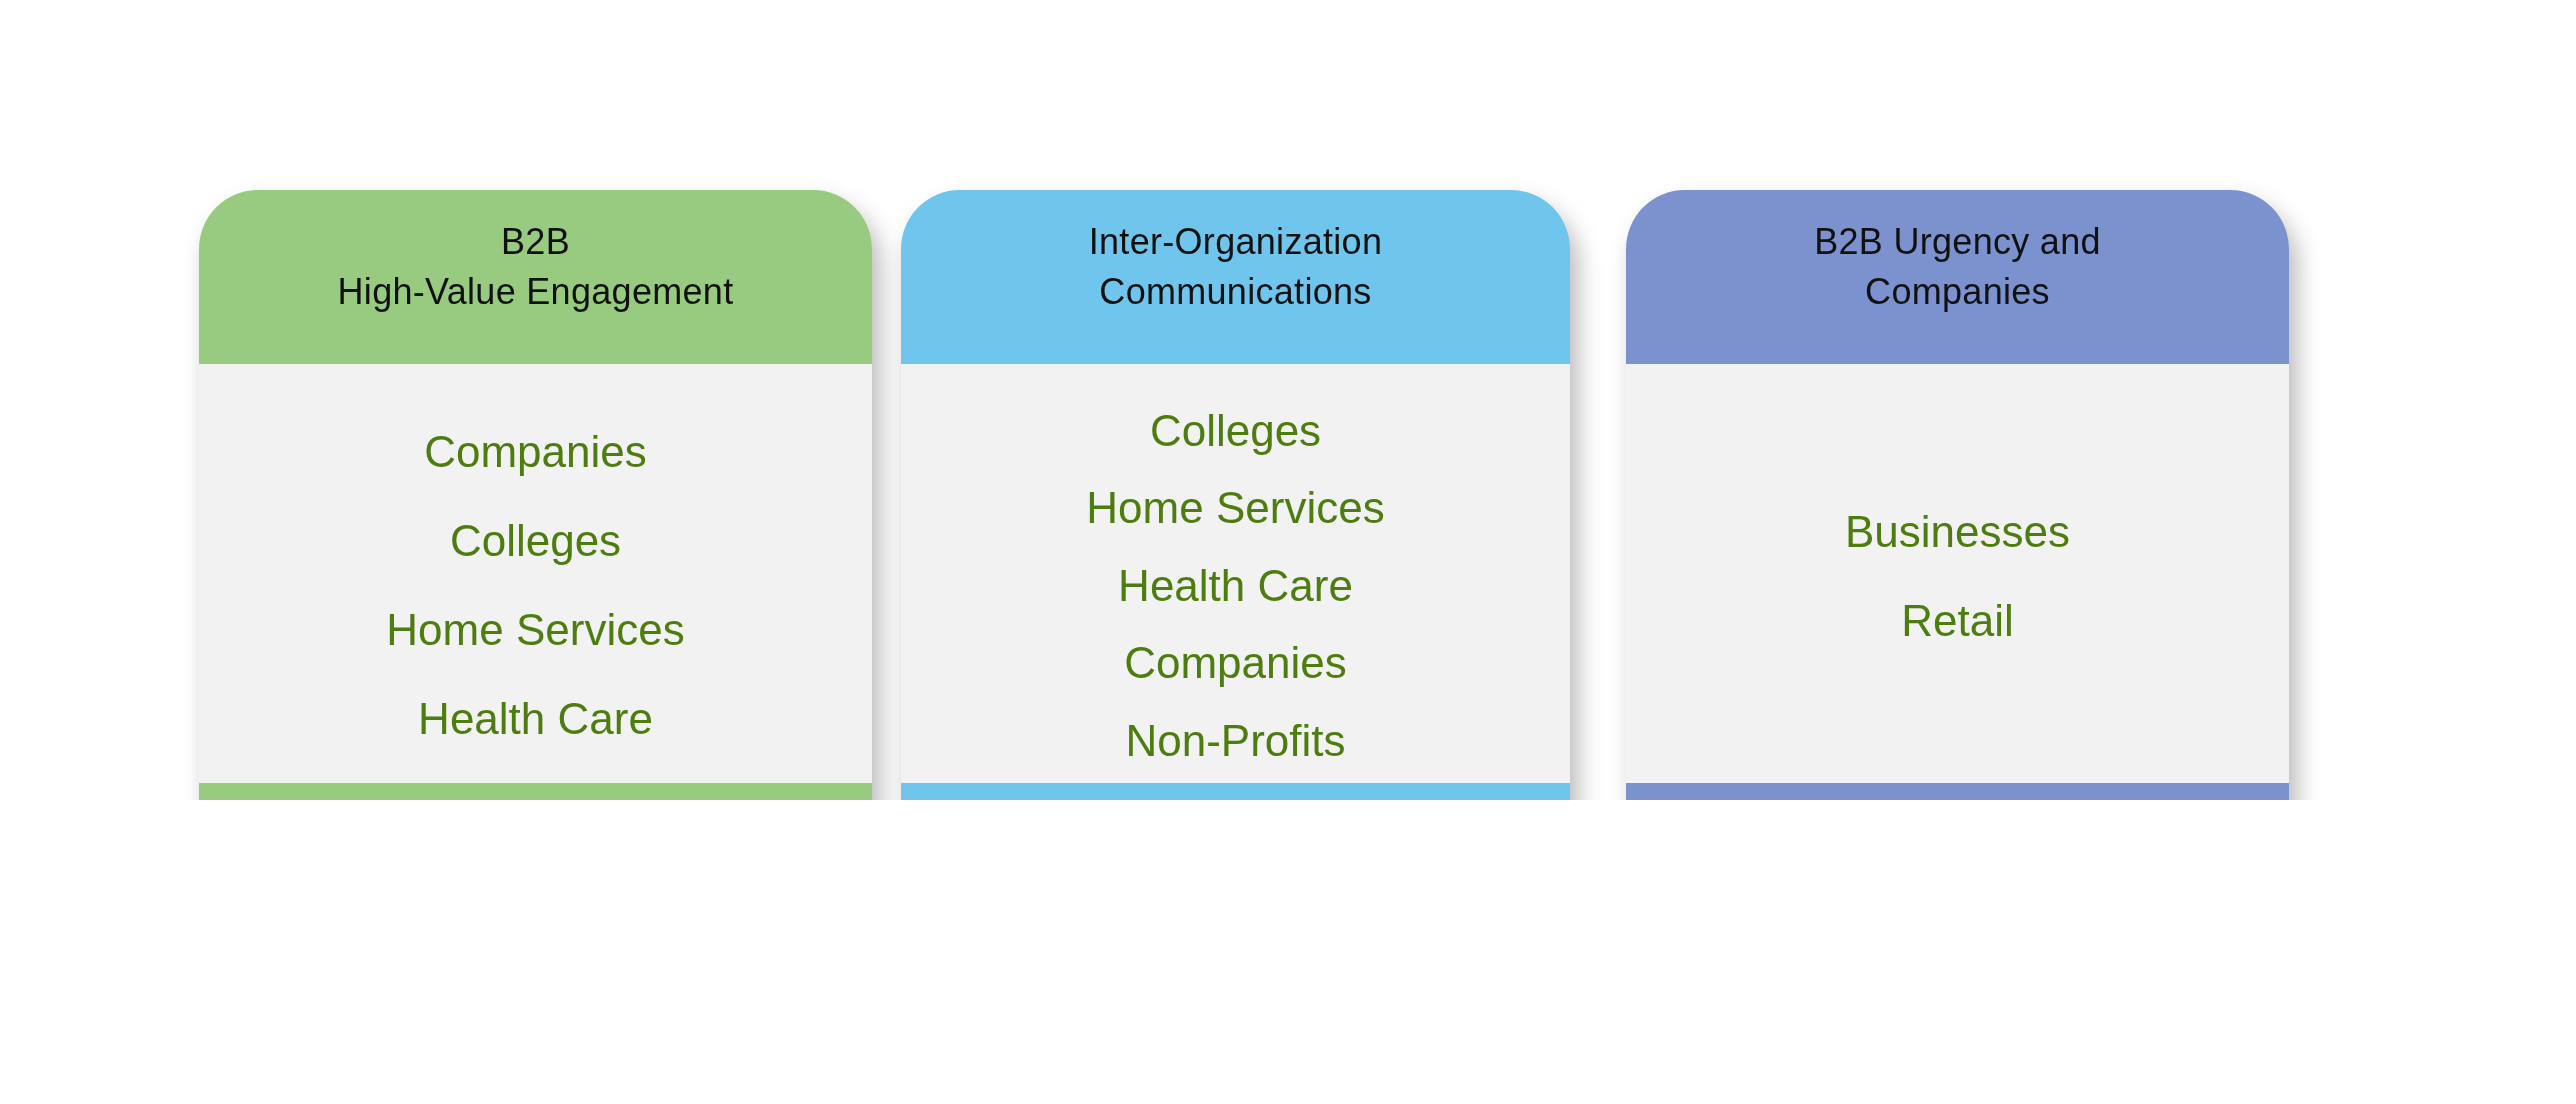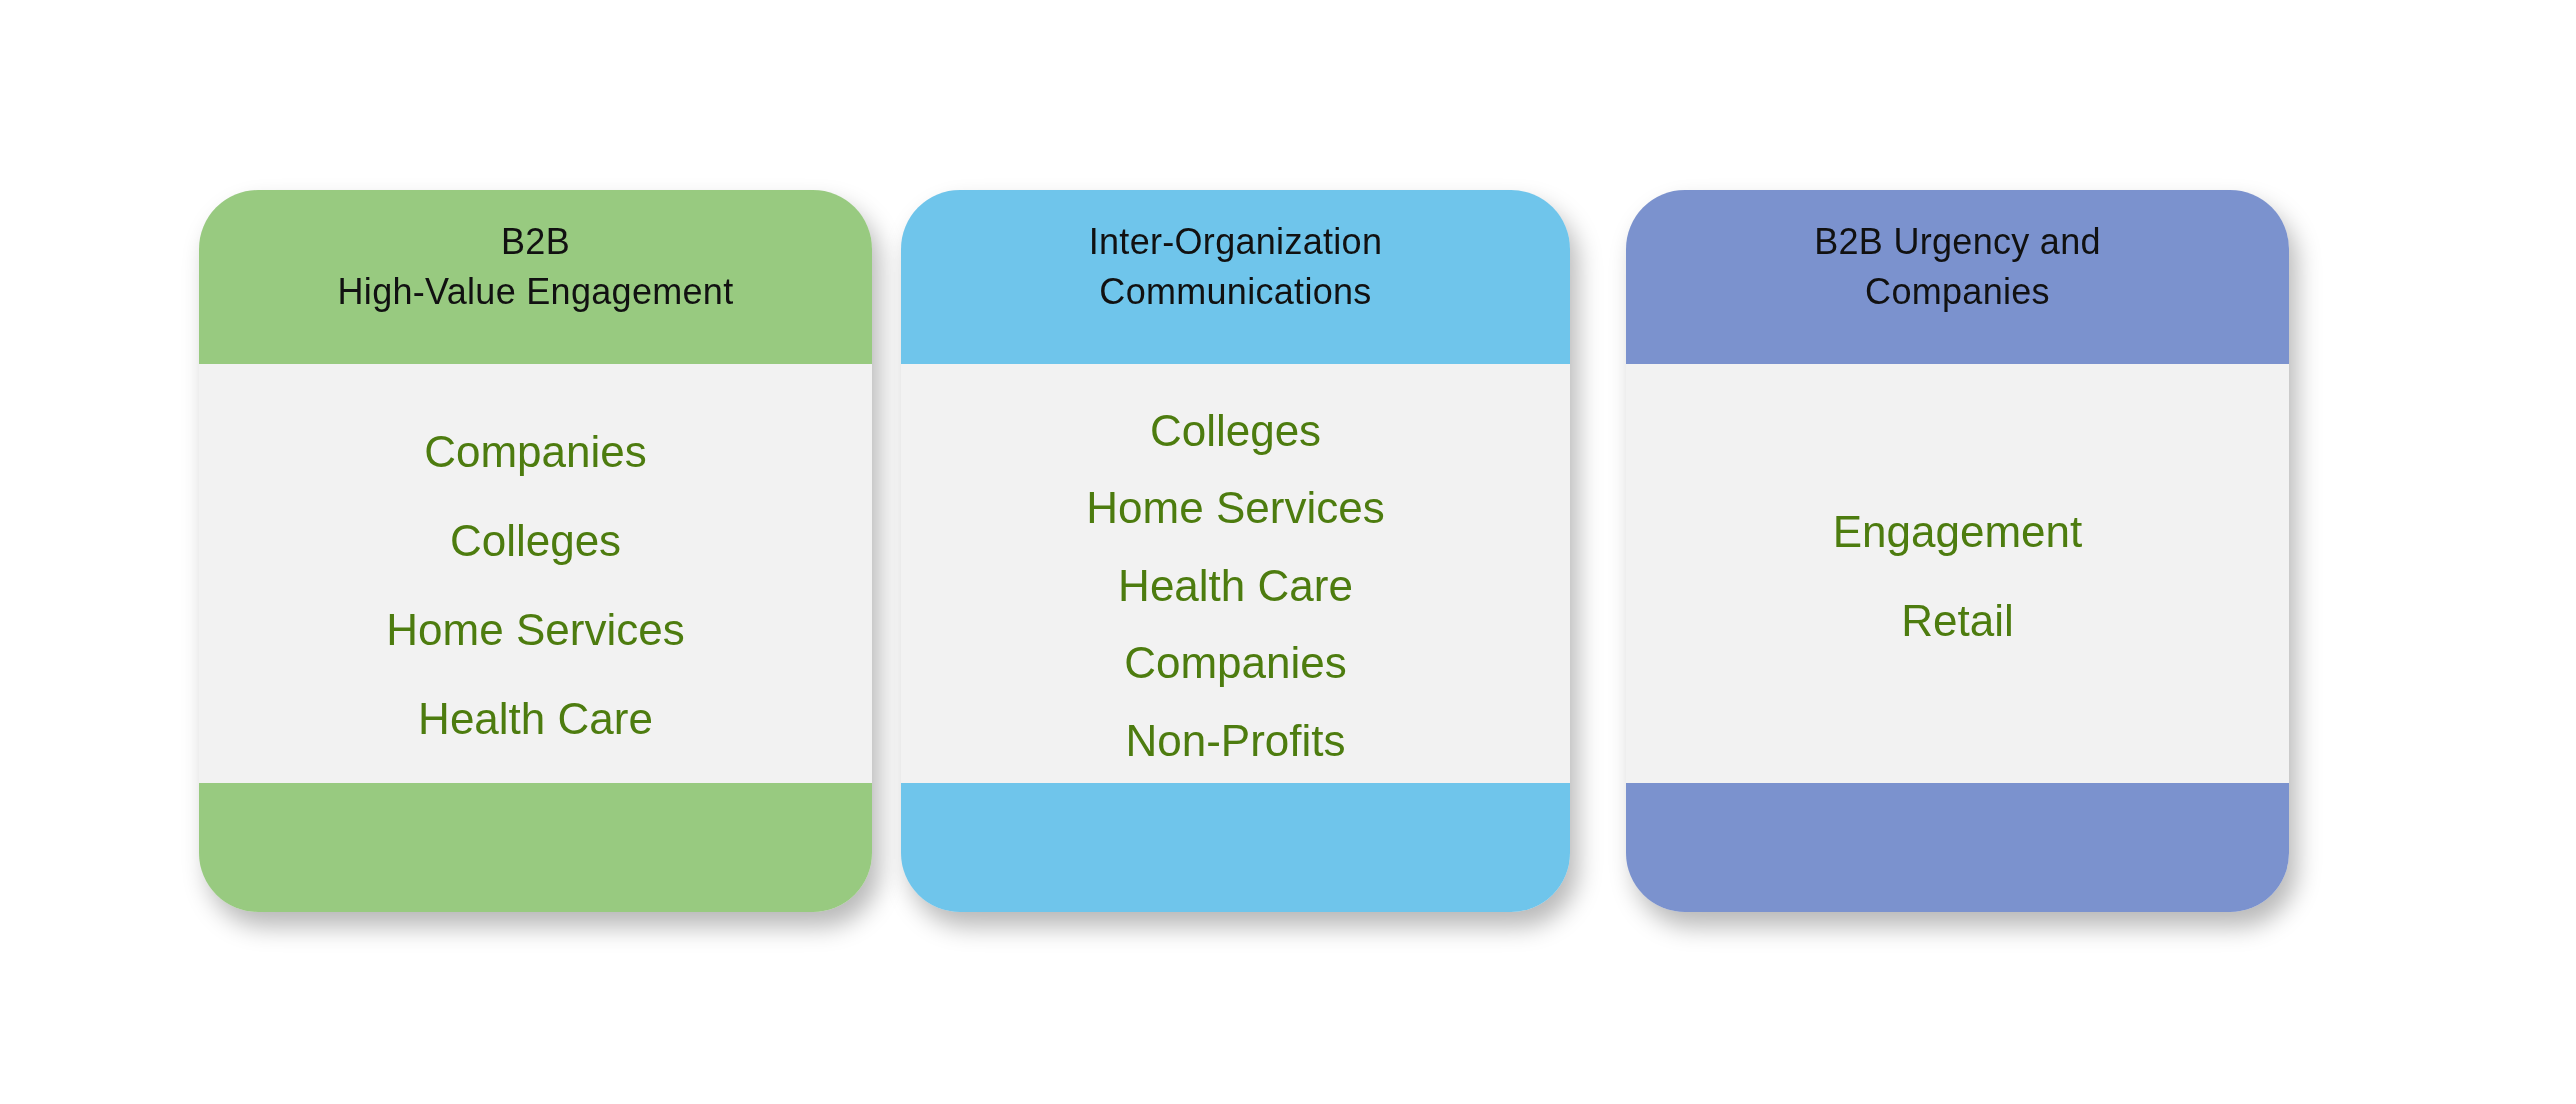--- a/index.html
+++ b/index.html
@@ -4,21 +4,21 @@
 <style>
   html, body {
     margin: 0;
     padding: 0;
     background: #ffffff;
     font-family: "Liberation Sans", sans-serif;
   }
   .canvas {
     position: relative;
     width: 2576px;
-    height: 1104px;
+    height: 800px;
     background: #ffffff;
     overflow: hidden;
   }
   .card {
     position: absolute;
     top: 190px;
     height: 722px;
     border-radius: 59px;
     background: #f2f2f2;
     box-shadow: 8px 14.8px 24px rgba(0, 0, 0, 0.28);
@@ -99,19 +99,19 @@
         <div class="card-item">Non-Profits</div>
       </div>
       <footer class="card-footer" style="background: rgb(111, 197, 235);"></footer>
     </article>
     <article class="card" style="background: rgb(242, 242, 242);">
       <header class="card-header" style="background: rgb(123, 146, 206);">
         <div class="title-line">B2B Urgency and</div>
         <div class="title-line">Companies</div>
       </header>
       <div class="card-body">
-        <div class="card-item">Engagement</div>
+        <div class="card-item">Businesses</div>
         <div class="card-item">Retail</div>
       </div>
       <footer class="card-footer" style="background: rgb(123, 146, 206);"></footer>
     </article>
   </main>
 
 
 </body></html>

